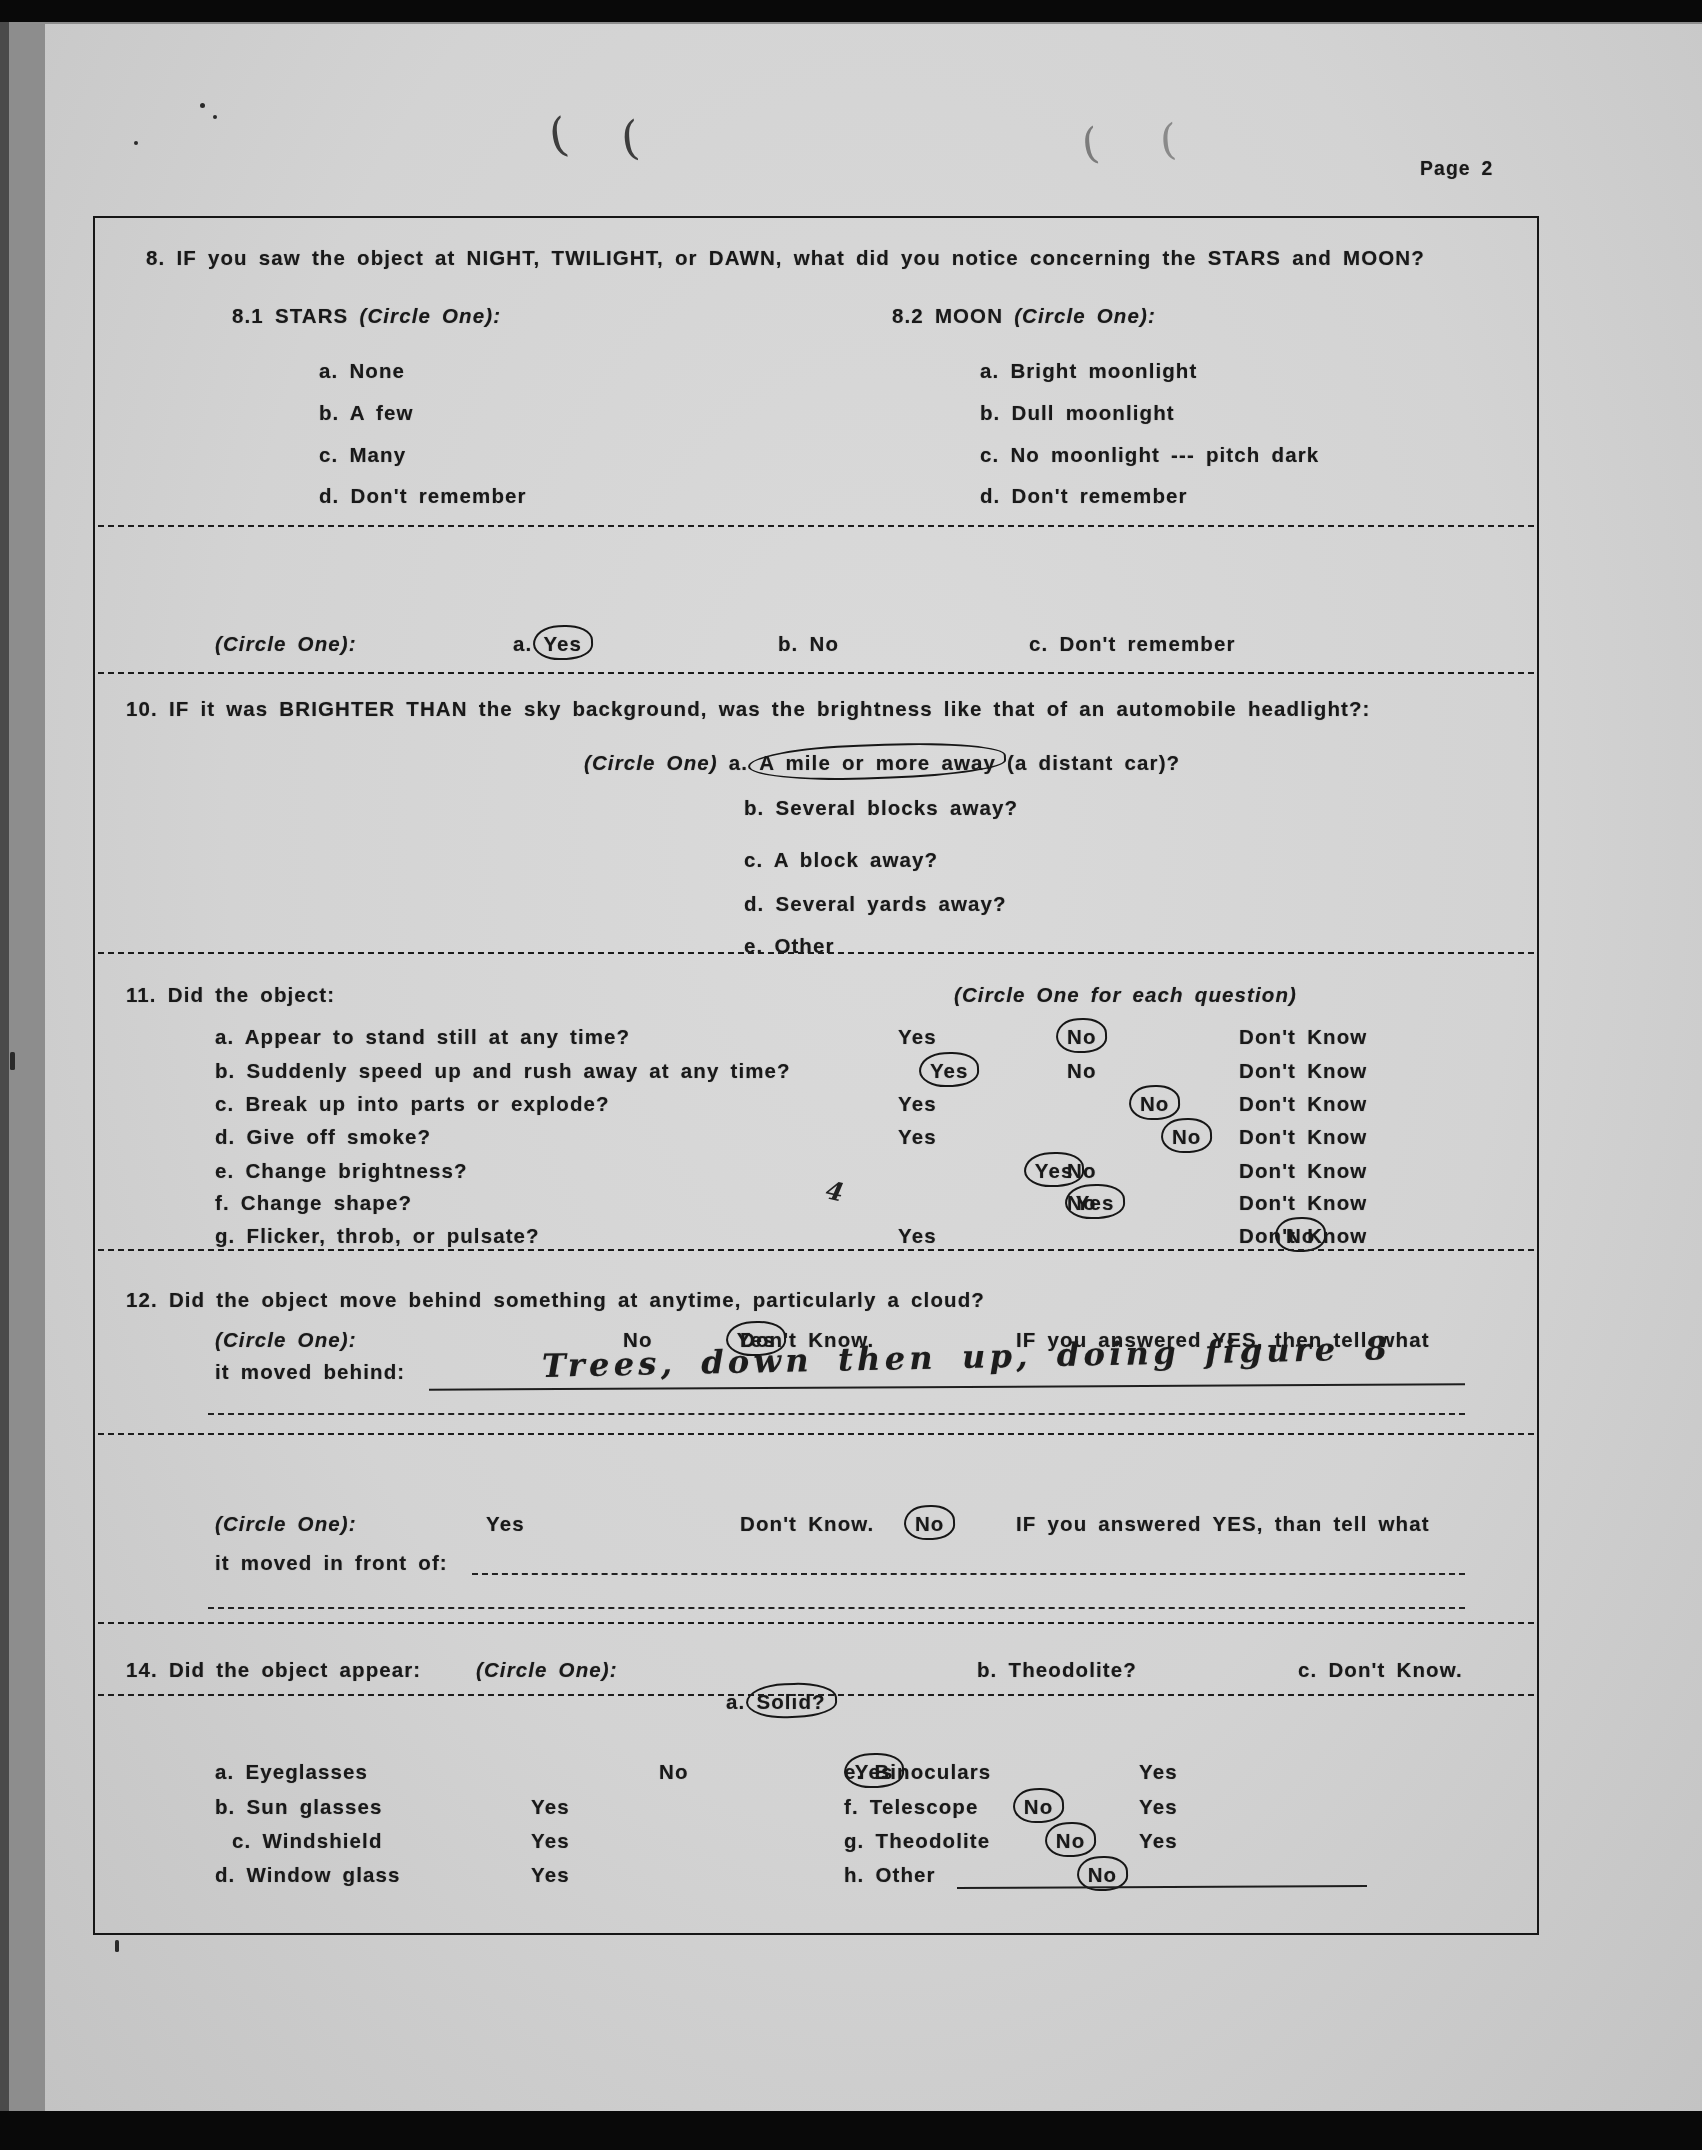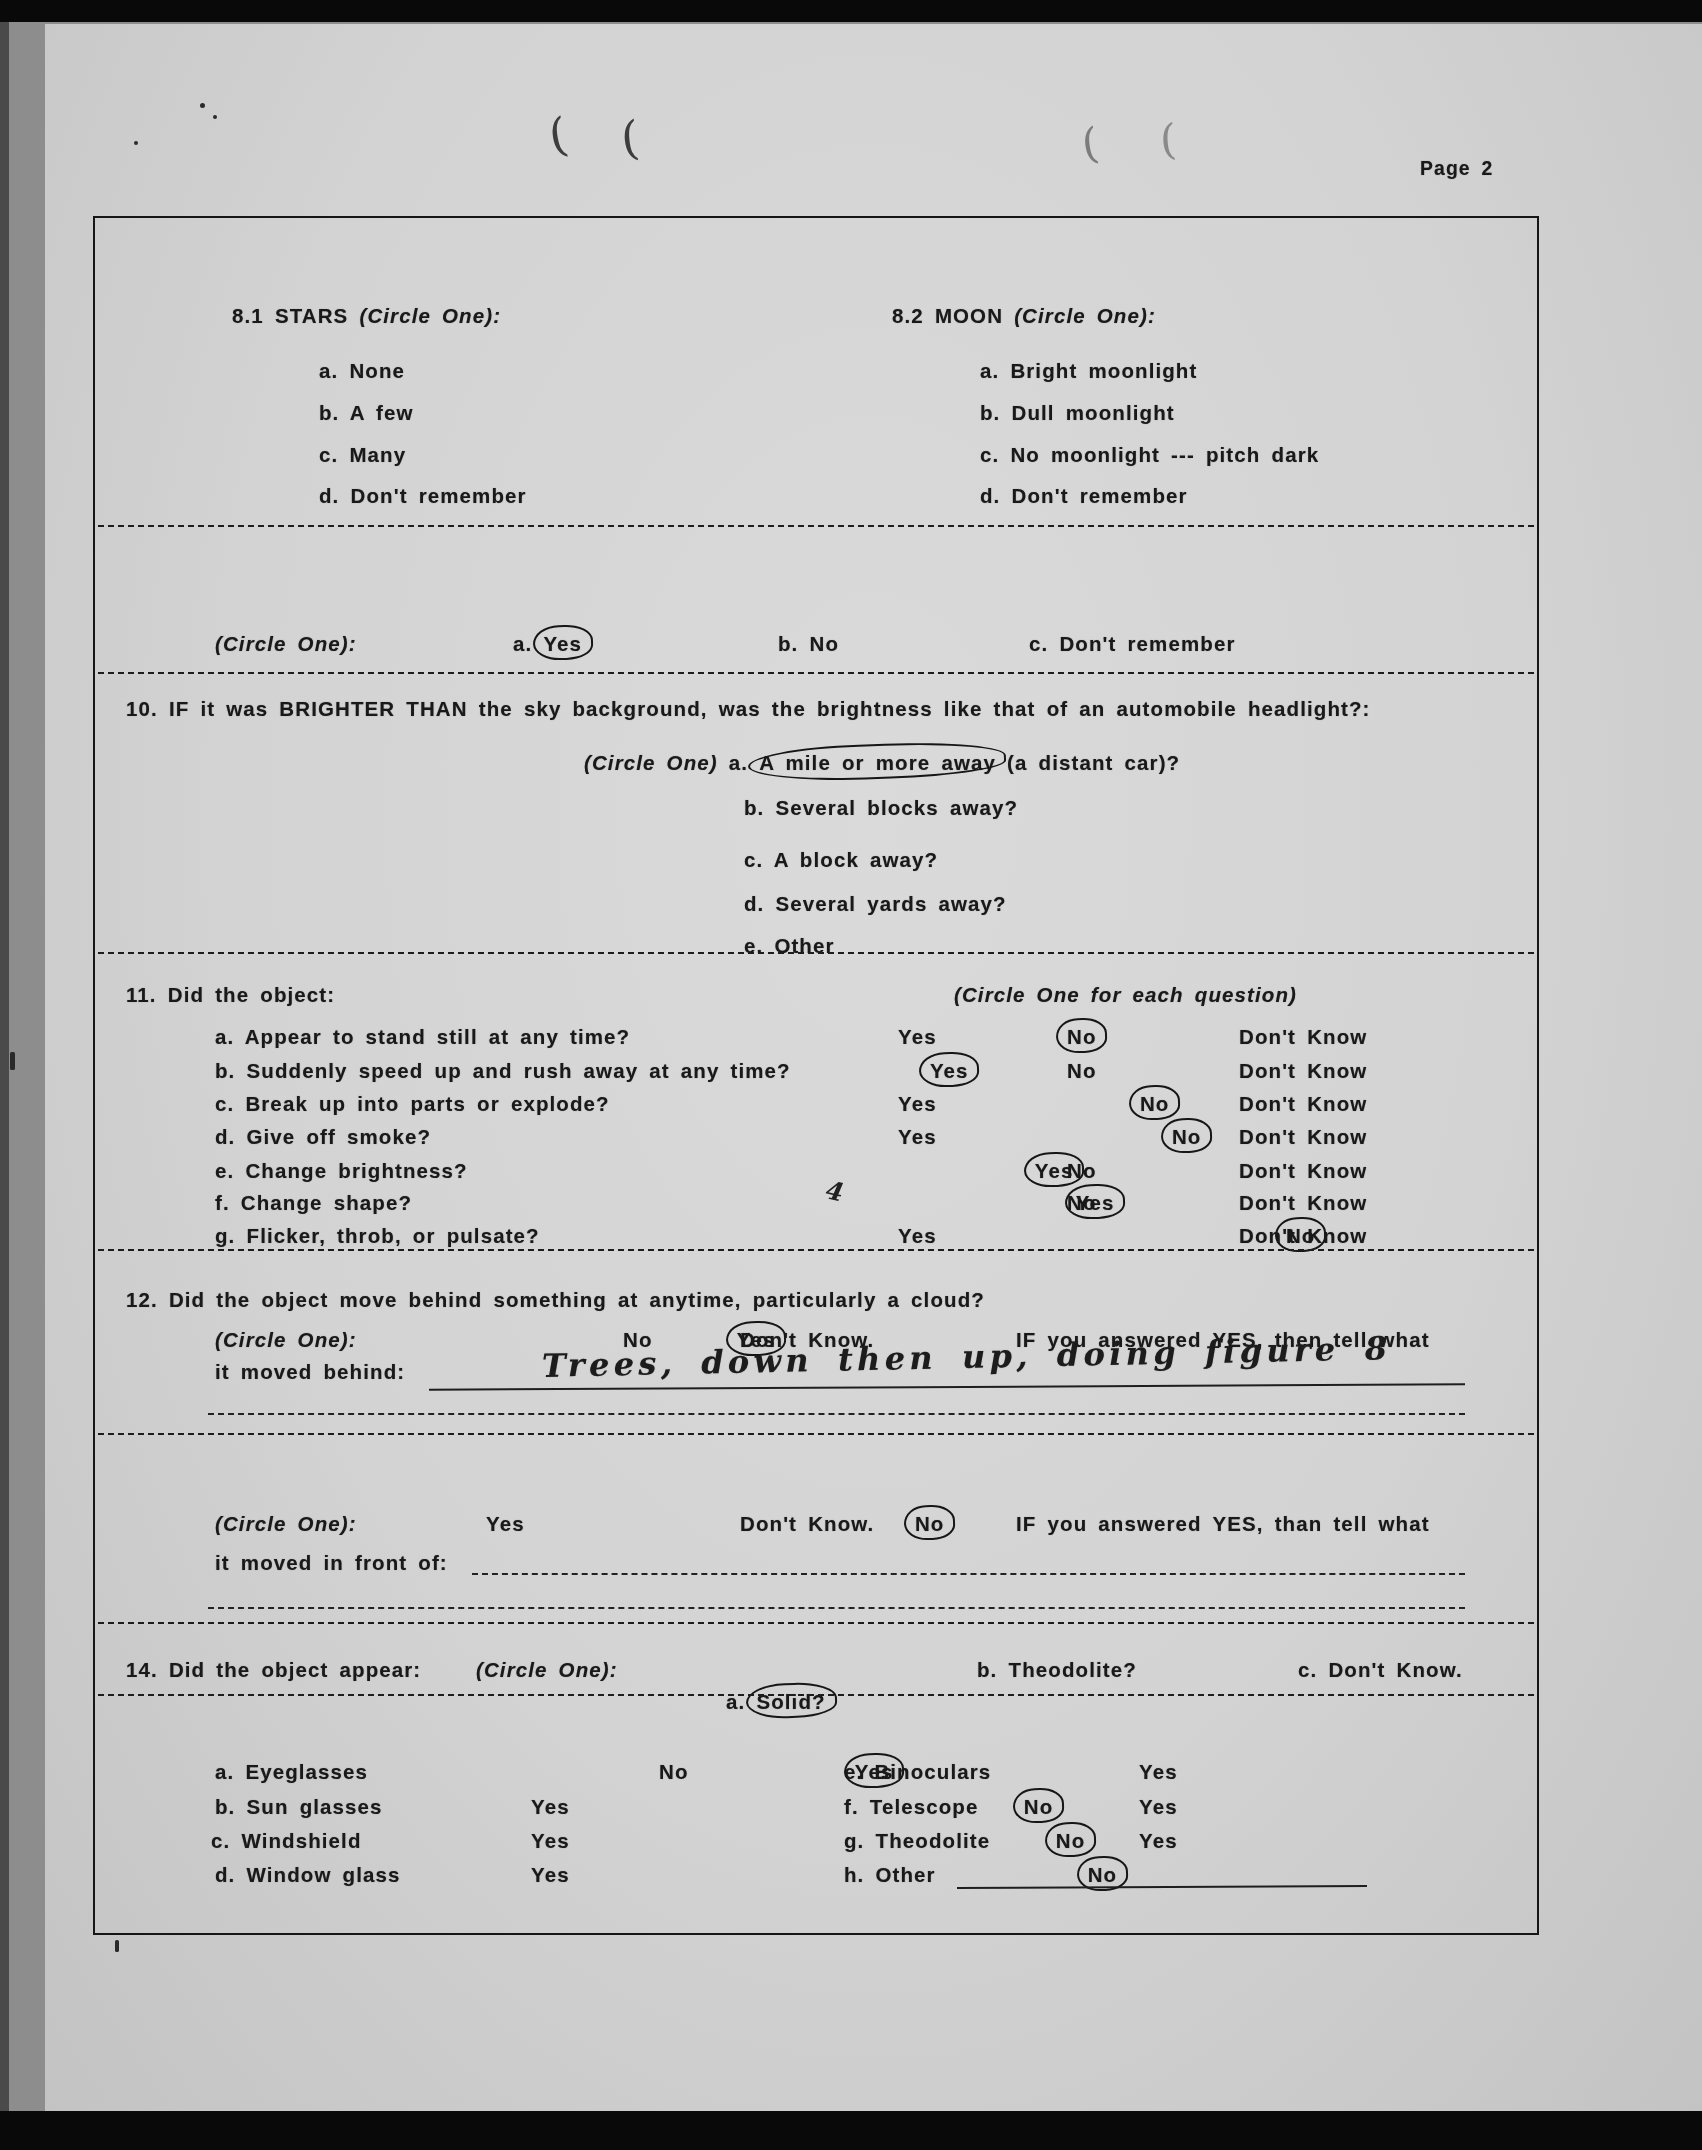--- a/index.html
+++ b/index.html
@@ -51,20 +51,21 @@
   <div class="speck" style="left:213px;top:115px;width:4.3px;height:4.3px;"></div>
   <div class="speck" style="left:134px;top:141px;width:4.3px;height:4.3px;"></div>
   <div class="speck" style="left:9.7px;top:1052px;width:5.4px;height:18.3px;border-radius:1.6px;"></div>
   <div class="speck" style="left:115px;top:1940px;width:4.3px;height:12px;border-radius:1.6px;"></div>
 
   <span class="t" style="left:1420px;top:157px;font-size:19.4px;">Page 2</span>
 
   <div class="form-box">
 
     
+    <span class="t" style="left:51px;top:28px;">8.  IF you saw the object at NIGHT, TWILIGHT, or DAWN, what did you notice concerning the STARS and MOON?</span>
     <span class="t" style="left:137px;top:86px;">
       <span>8.1  STARS</span>
       <span class="it">(Circle One):</span>
     </span>
     <span class="t" style="left:797px;top:86px;">
       <span>8.2  MOON</span>
       <span class="it">(Circle One):</span>
     </span>
 
     <span class="t" style="left:224px;top:141px;">a.  None</span>
@@ -190,21 +191,21 @@
 
     
     <span class="t" style="left:120px;top:1542px;">a.  Eyeglasses</span>
     <span class="t circled" style="left:436px;top:1542px;">Yes</span>
     <span class="t" style="left:564px;top:1542px;">No</span>
 
     <span class="t" style="left:120px;top:1577px;">b.  Sun glasses</span>
     <span class="t" style="left:436px;top:1577px;">Yes</span>
     <span class="t circled" style="left:564px;top:1577px;">No</span>
 
-    <span class="t" style="left:116px;top:1611px;">c.  Windshield</span>
+    <span class="t" style="left:137px;top:1611px;">c.  Windshield</span>
     <span class="t" style="left:436px;top:1611px;">Yes</span>
     <span class="t circled" style="left:564px;top:1611px;">No</span>
 
     <span class="t" style="left:120px;top:1645px;">d.  Window glass</span>
     <span class="t" style="left:436px;top:1645px;">Yes</span>
     <span class="t circled" style="left:564px;top:1645px;">No</span>
 
     
     <span class="t" style="left:749px;top:1542px;">e.  Binoculars</span>
     <span class="t" style="left:1044px;top:1542px;">Yes</span>

